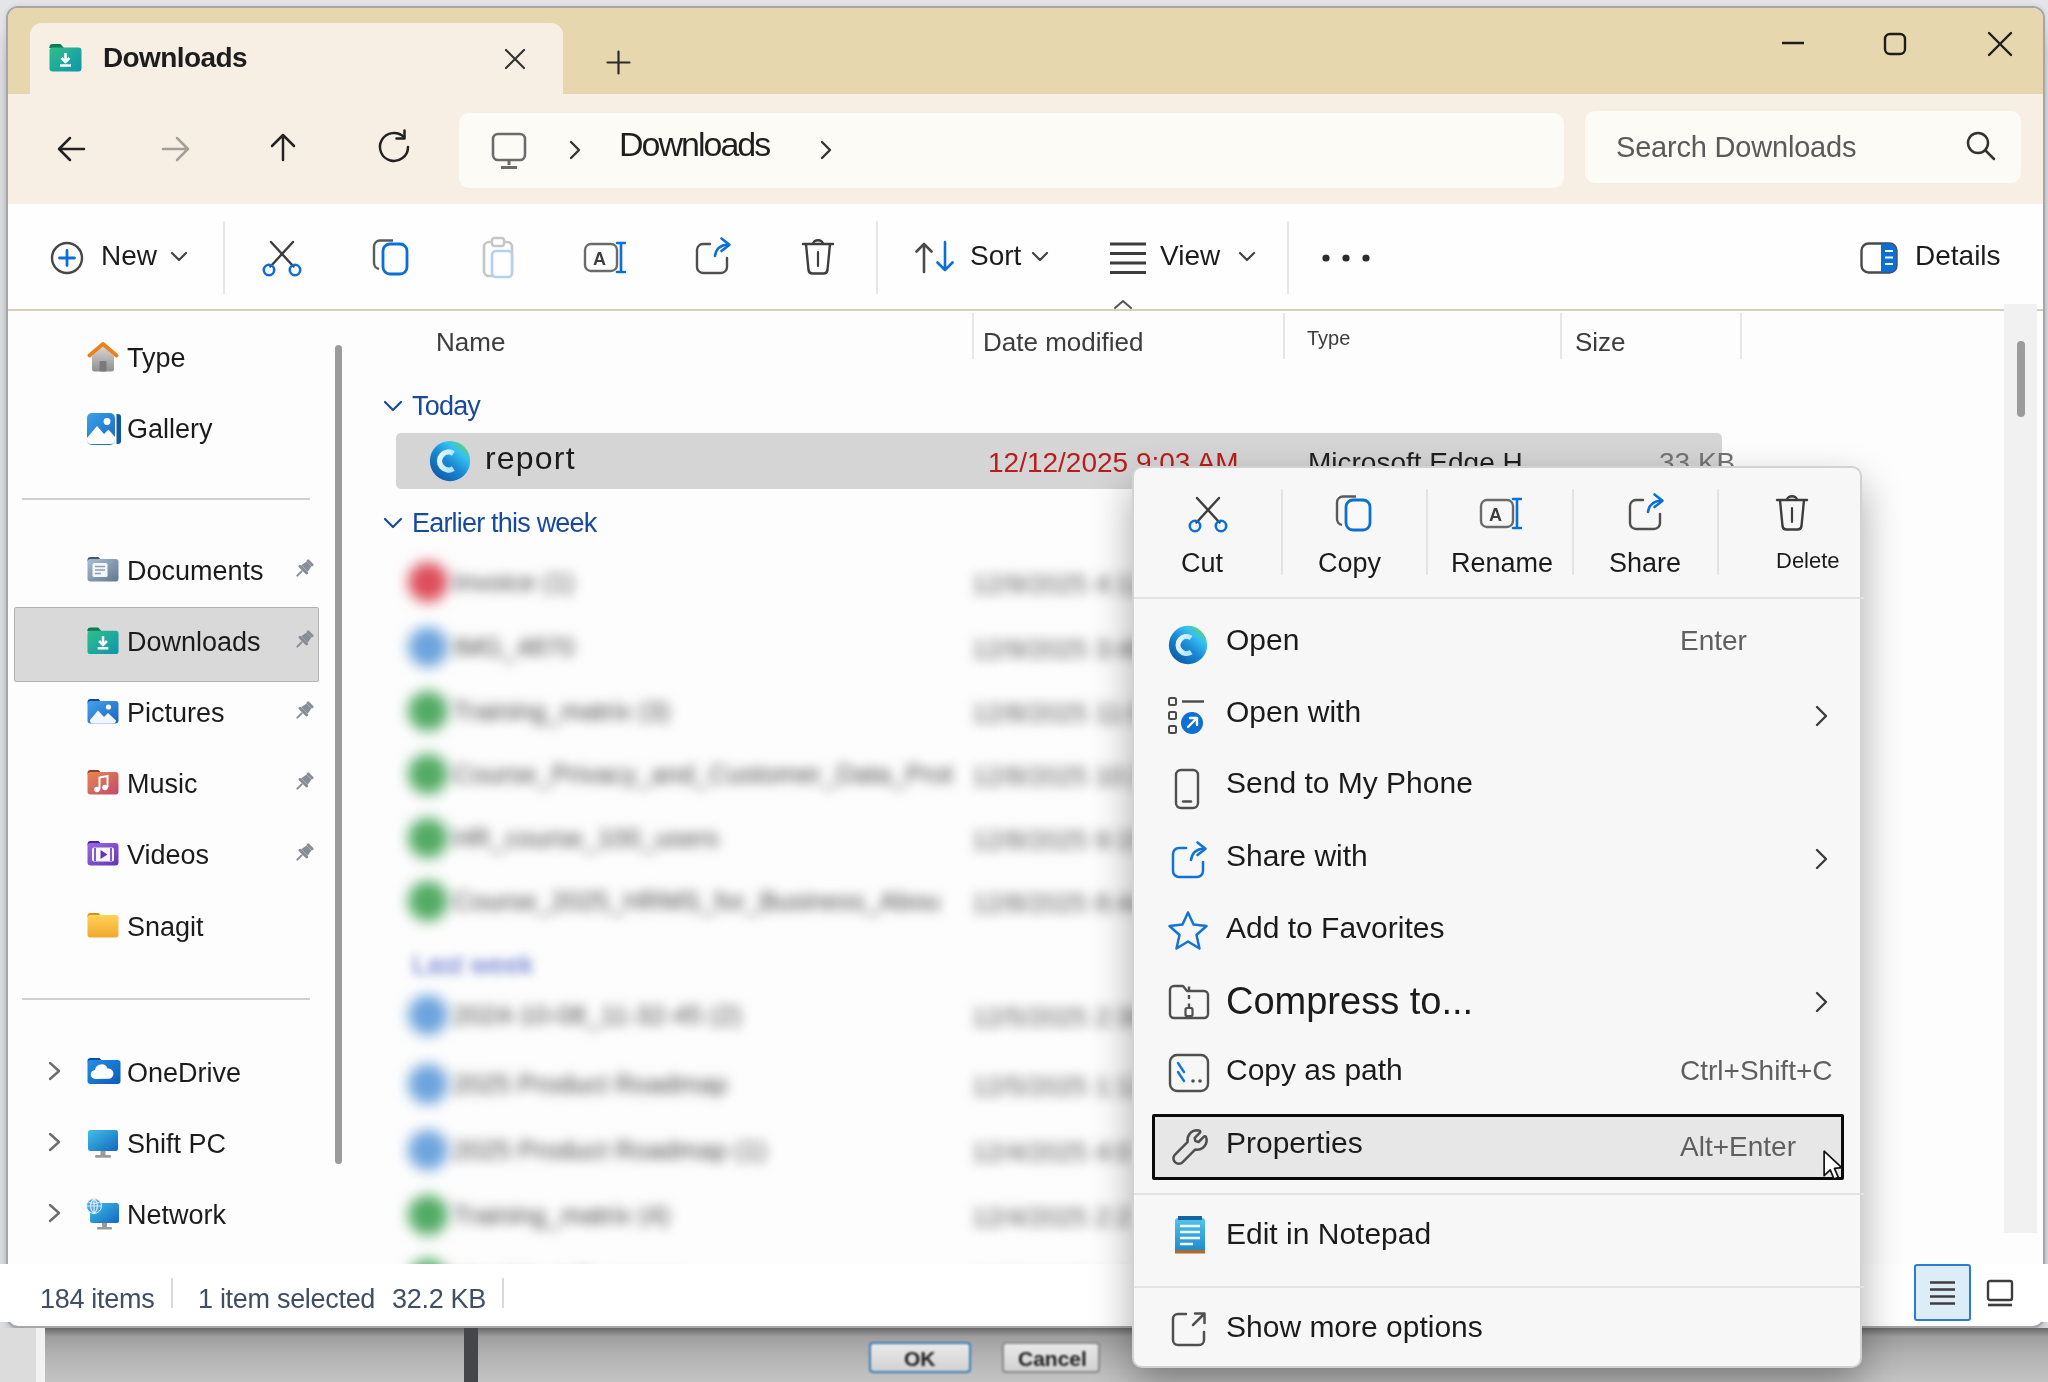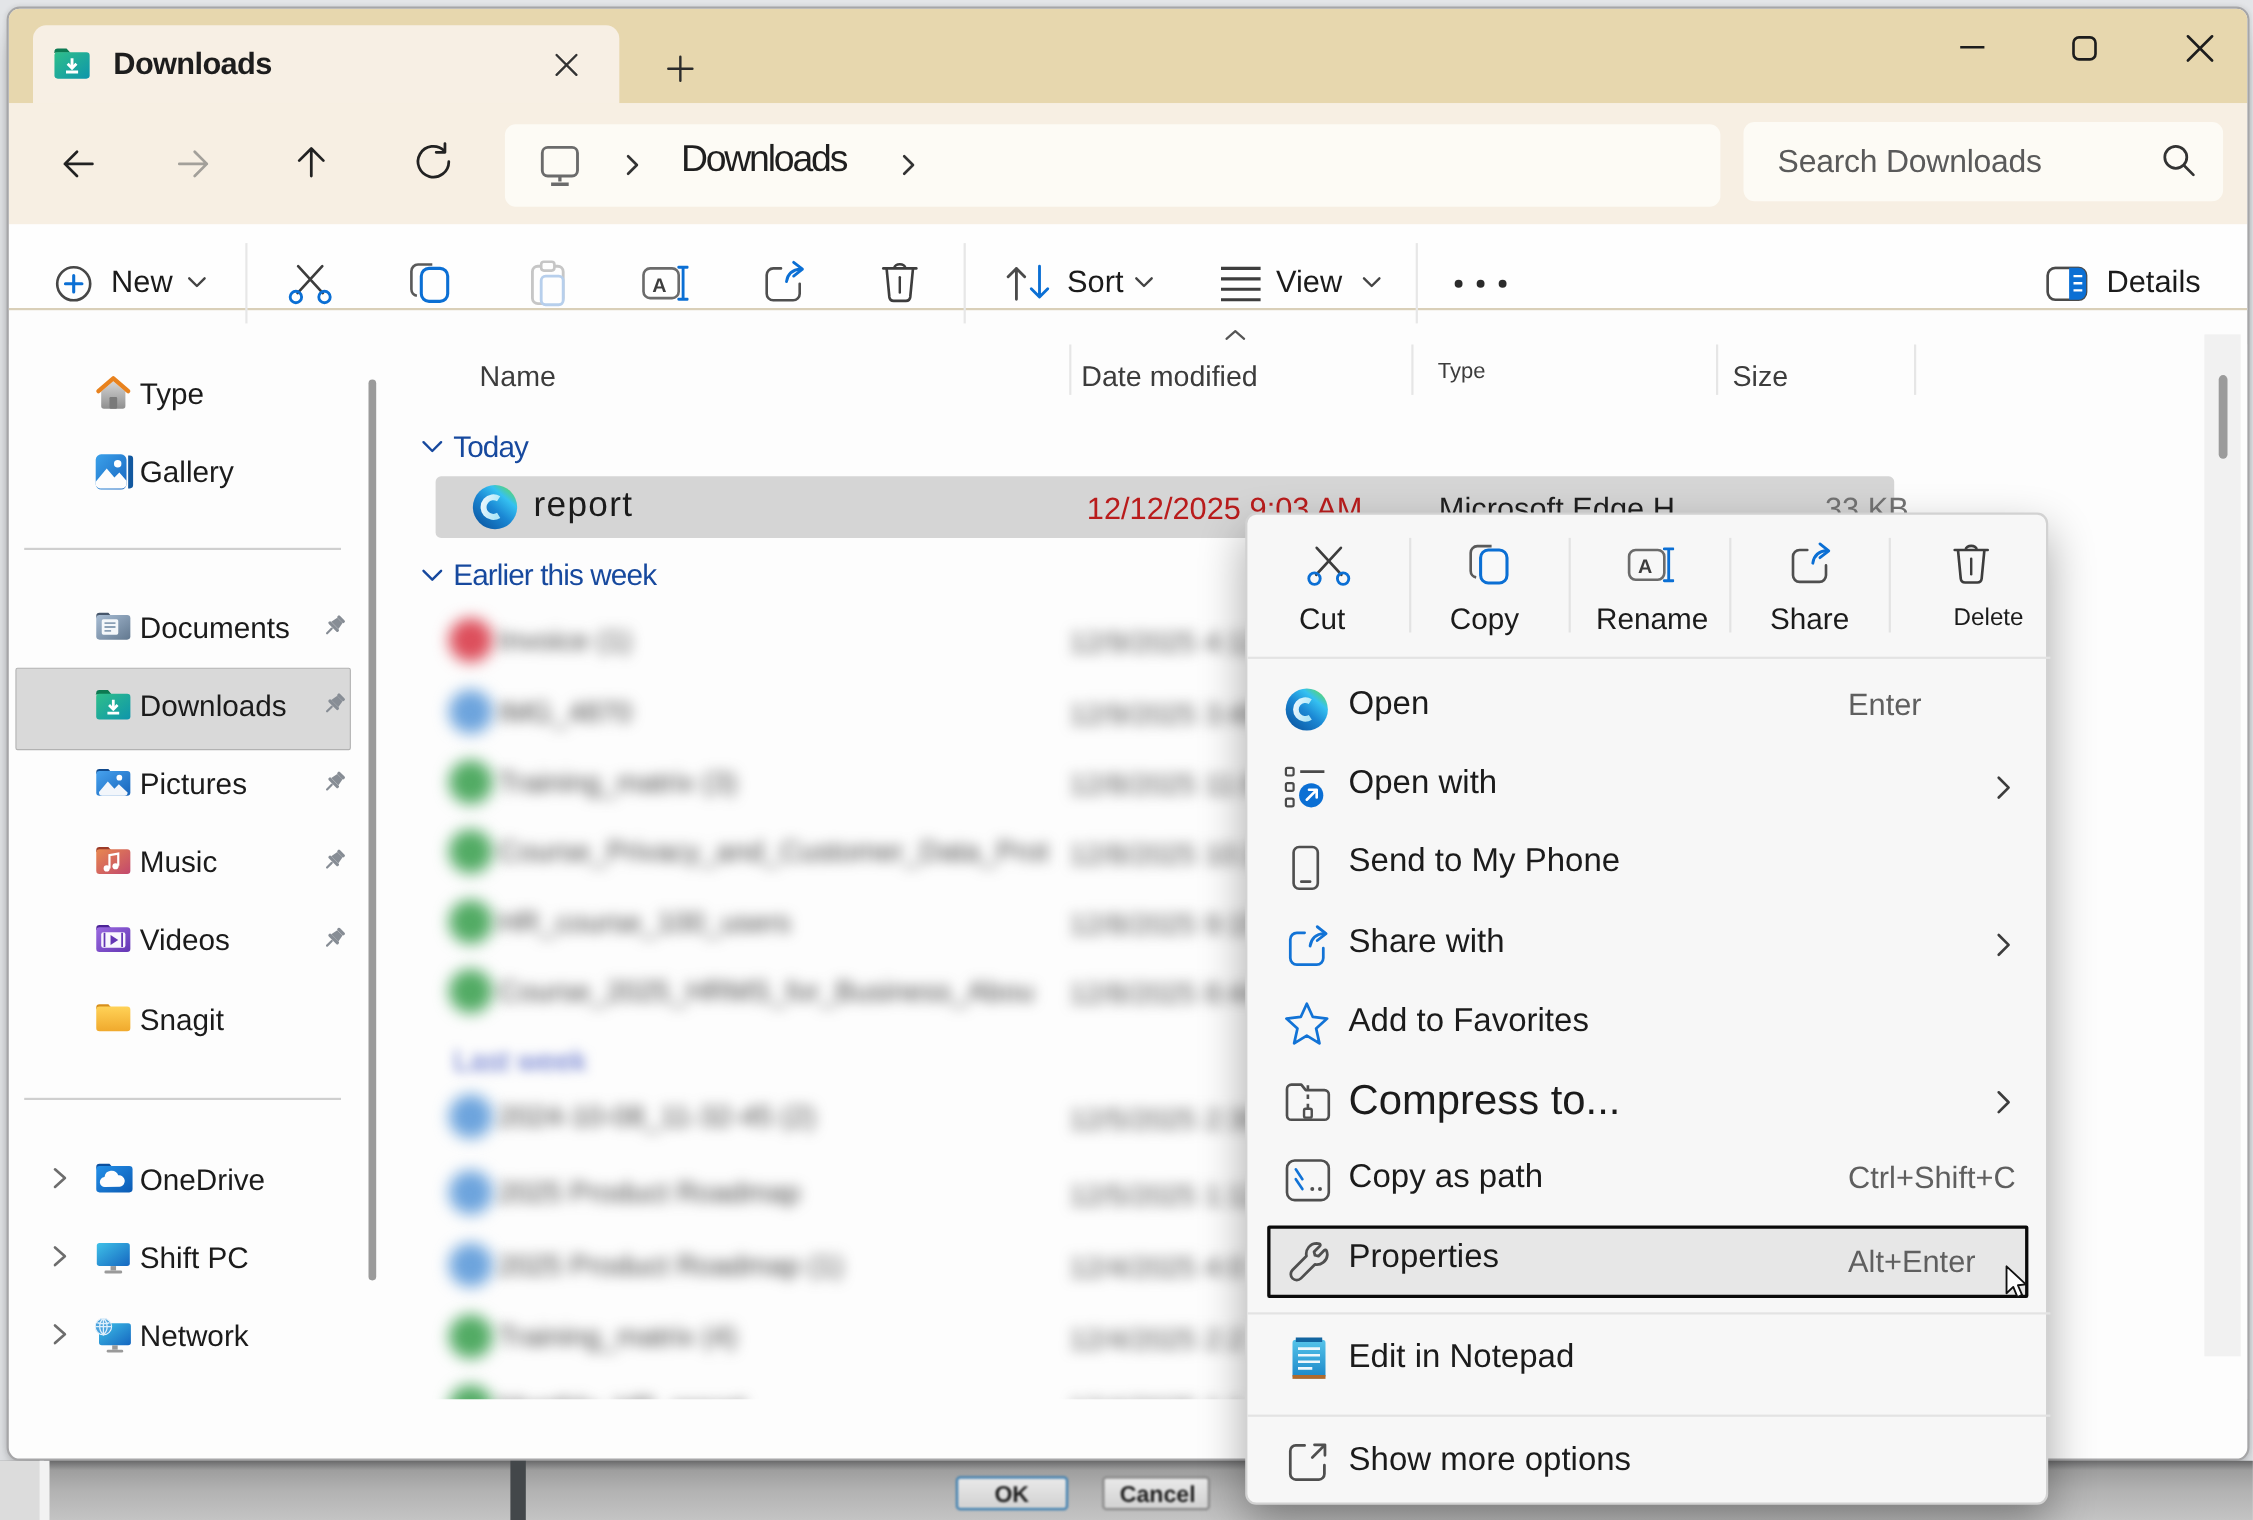--- a/index.html
+++ b/index.html
@@ -7,21 +7,21 @@
     font-family:"Liberation Sans", sans-serif; }
   .abs { position:absolute; }
   #stage { position:relative; width:2048px; height:1382px; }
   #win { position:absolute; left:6px; top:6px; width:2039px; height:1322px;
     background:#fdfdfd; border:2px solid #a6a6a8; border-radius:12px;
     overflow:hidden; box-shadow:0 18px 24px -12px rgba(0,0,0,0.55), 0 0 5px rgba(0,0,0,0.10); }
   #titlebar { position:absolute; left:0; top:0; width:100%; height:86px; background:#e7d7ae; }
   #tab { position:absolute; left:22px; top:15px; width:533px; height:71px;
     background:#f7efe4; border-radius:12px 12px 0 0; }
   #addrrow { position:absolute; left:0; top:86px; width:100%; height:110px; background:#f7efe3; }
-  #toolbar { position:absolute; left:0; top:196px; width:100%; height:78px;
+  #toolbar { position:absolute; left:0; top:196px; width:100%; height:107px;
     background:#fefefe; border-bottom:2px solid #d9cfb8; }
   #content { position:absolute; left:0; top:305px; width:100%; height:959px; background:#fdfdfd; }
   #statusbar { position:absolute; left:0; top:1264px; width:100%; height:58px; background:#ffffff; }
   .field { position:absolute; background:#fdfbf5; border-radius:10px; }
   .sep-v { position:absolute; width:2px; background:#e7e7e7; }
   .txt { position:absolute; white-space:nowrap; color:#1b1b1b; }
   .blur5 { filter:blur(5px); }
   #content { overflow:hidden; }
   #ctxmenu { position:absolute; left:1132px; top:466px; width:730px; height:902px;
     background:#f7f7f7; border:2px solid #d2d2d2; border-radius:10px;
@@ -463,20 +463,36 @@
       .btx { position:absolute; left:45px; top:17px; font-size:26px; color:#474747; filter:blur(6px); white-space:nowrap; }
       .bdt { position:absolute; left:564px; top:19px; font-size:26px; color:#5a5a5a; filter:blur(6px); white-space:nowrap; }
     </style>
     </div>
     <svg class="abs" style="left:1111px;top:298px" width="24" height="14" viewBox="0 0 24 14">
       <path d="M4 10 L12 3 L20 10" stroke="#555" stroke-width="2" fill="none" stroke-linecap="round" stroke-linejoin="round"></path>
     </svg>
     <div class="abs" style="left:2004px;top:304px;width:33px;height:929px;background:#f1f1f1">
       <div class="abs" style="left:13px;top:37px;width:8px;height:76px;border-radius:4px;background:#9b9b9b"></div>
     </div>
+    <div id="statusbar">
+      <div class="txt" style="left:40px;top:20px;font-size:27px;color:#3f4e63;letter-spacing:-0.3px">184 items</div>
+      <div class="sep-v" style="left:171px;top:14px;height:30px;background:#d9d9d9"></div>
+      <div class="txt" style="left:198px;top:20px;font-size:27px;color:#3f4e63;letter-spacing:-0.3px">1 item selected</div>
+      <div class="txt" style="left:392px;top:20px;font-size:27px;color:#3f4e63;letter-spacing:-0.3px">32.2 KB</div>
+      <div class="sep-v" style="left:502px;top:14px;height:30px;background:#d9d9d9"></div>
+      <div class="abs" style="left:1914px;top:0px;width:57px;height:57px;background:#ddedf8;border:2px solid #2a7cd4;border-radius:3px">
+        <svg class="abs" style="left:13px;top:13px" width="27" height="27" viewBox="0 0 27 27">
+          <path d="M1 3.5 H26 M1 10.5 H26 M1 17.5 H26 M1 24.5 H26" stroke="#3d3d3d" stroke-width="2.6"></path>
+        </svg>
+      </div>
+      <svg class="abs" style="left:1985px;top:14px" width="30" height="30" viewBox="0 0 30 30">
+        <rect x="3" y="3" width="24" height="19" rx="2" fill="none" stroke="#3d3d3d" stroke-width="2.4"></rect>
+        <path d="M3 27 H27" stroke="#3d3d3d" stroke-width="2.6"></path>
+      </svg>
+    </div>
   </div>
   <div id="dialogstrip" style="position:absolute;left:0;top:1328px;width:2048px;height:54px;background:linear-gradient(#69696a,#9e9e9e 16%,#b2b2b2 50%,#c4c4c4)">
     <div class="abs" style="left:0;top:0;width:40px;height:54px;background:#dcdcdc"></div>
     <div class="abs" style="left:36px;top:0;width:9px;height:54px;background:#f2f2f2"></div>
     <div class="abs" style="left:464px;top:0;width:14px;height:54px;background:#43474a"></div>
     <div class="abs" style="left:869px;top:14px;width:102px;height:31px;background:linear-gradient(#e9e9e9,#d2d2d2);border:2px solid #3c7fb1;border-radius:4px;filter:blur(1px)">
       <div class="txt" style="left:33px;top:3px;font-size:21px;font-weight:700;color:#222">OK</div>
     </div>
     <div class="abs" style="left:1002px;top:14px;width:98px;height:31px;background:linear-gradient(#e9e9e9,#d2d2d2);border:2px solid #8a8a8a;border-radius:4px;filter:blur(1px)">
       <div class="txt" style="left:14px;top:3px;font-size:21px;font-weight:700;color:#222">Cancel</div>

